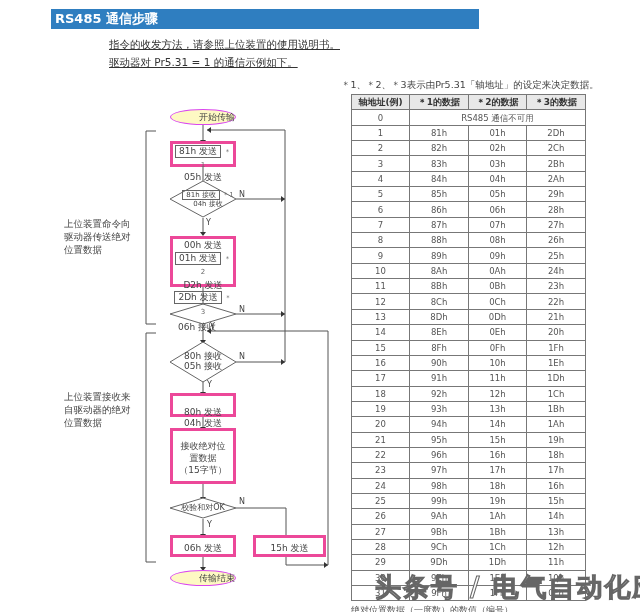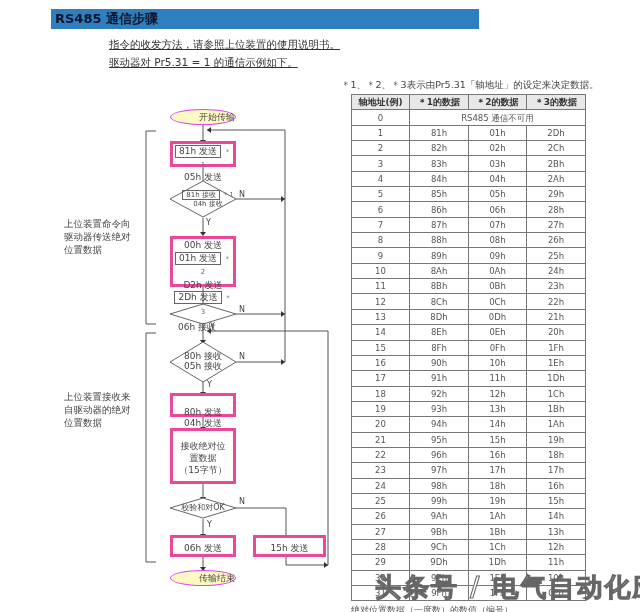--- a/index.html
+++ b/index.html
@@ -1,19 +1,19 @@
 <!DOCTYPE html>
 <html><head>
 <meta charset="utf-8">
 <style>
   html, body { margin:0; padding:0; background:#fff; }
   body { width:640px; height:612px; position:relative; overflow:hidden;
          font-family:"DejaVu Sans","Liberation Sans",sans-serif; color:#333; }
   .banner { position:absolute; left:51px; top:9px; width:428px; height:20px;
-            background:#2f7ec0; color:#0f172a; font-weight:bold; font-size:13px;
+            background:#2f7ec0; color:#ffffff; font-weight:bold; font-size:13px;
             line-height:20px; padding-left:4px; box-sizing:border-box; }
   .intro { position:absolute; left:109px; font-size:10.5px; color:#333;text-decoration:underline; }
   .note { position:absolute; left:341px; top:79px; font-size:9.5px; color:#444; white-space:nowrap; }
   table.addr { position:absolute; left:351px; top:94px; border-collapse:collapse;
                font-size:8.5px; color:#555; table-layout:fixed; }
   table.addr td, table.addr th { border:1px solid #777; height:14.35px; padding:0;
                text-align:center; line-height:14px; font-weight:normal; }
   table.addr th { background:#e8e8e8; color:#333; font-weight:bold; font-size:9px; }
   .fc { position:absolute; font-size:9px; color:#444; text-align:center; box-sizing:border-box; }
   .box { border:3px solid #ec4899; background:#fff; }

